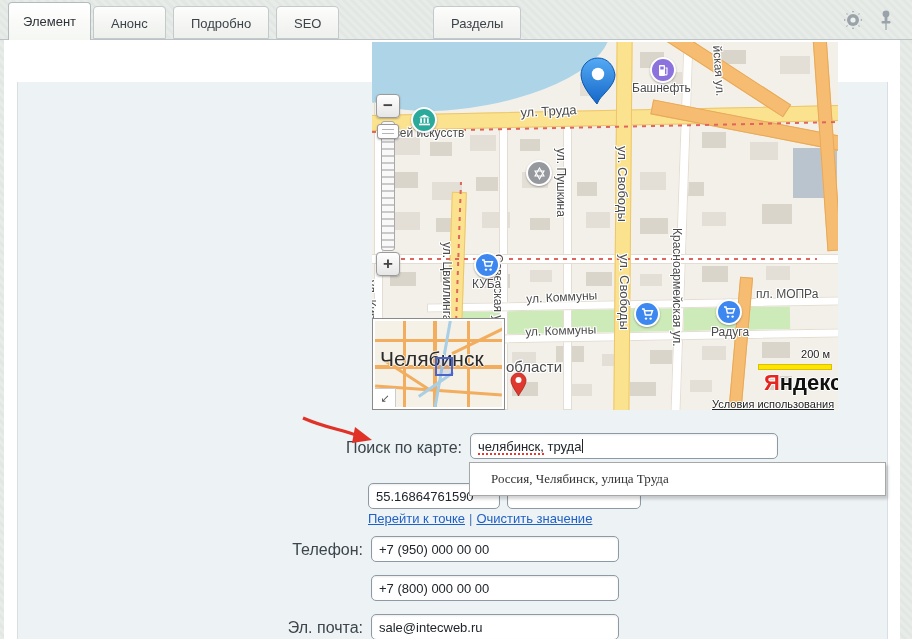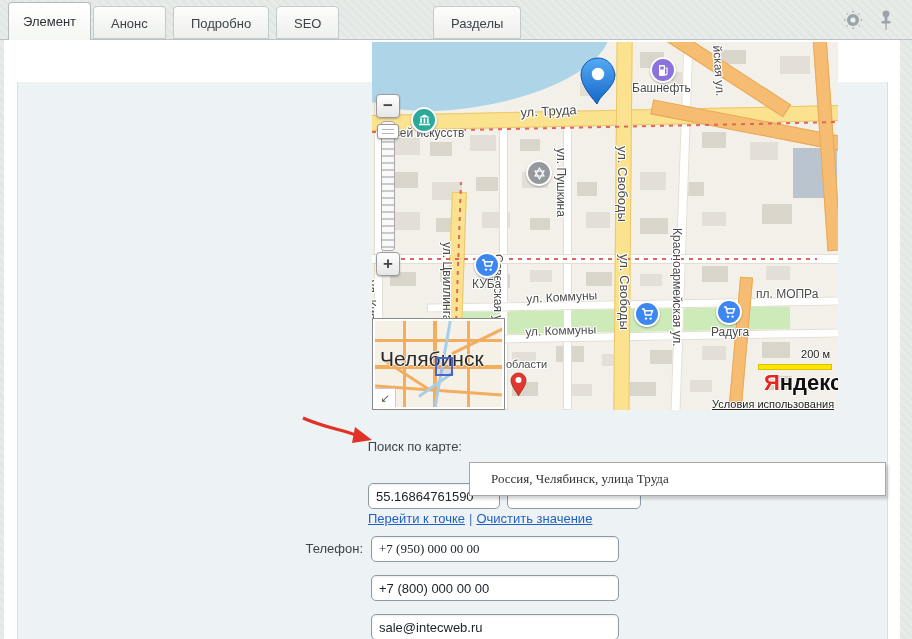--- a/index.html
+++ b/index.html
@@ -76,21 +76,21 @@
      text-shadow:1px 0 0 #fff,-1px 0 0 #fff,0 1px 0 #fff,0 -1px 0 #fff;}
   .ylogo{position:absolute;left:392px;top:328px;font-size:22px;font-weight:bold;letter-spacing:0px;
      text-shadow:1px 0 0 #fff,-1px 0 0 #fff,0 1px 0 #fff,0 -1px 0 #fff;}
   .ylogo .ya{color:#e52620;} .ylogo .rest{color:#111;}
   .copyright{position:absolute;left:300px;top:356px;font-size:11px;color:#333;
      text-shadow:1px 0 0 #fff,-1px 0 0 #fff,0 1px 0 #fff,0 -1px 0 #fff;margin-top:24px;}
   .terms{position:absolute;left:340px;top:356px;font-size:11px;color:#222;text-decoration:underline;cursor:pointer;
      text-shadow:1px 0 0 #fff,-1px 0 0 #fff,0 1px 0 #fff,0 -1px 0 #fff;}
 
   
-  .flabel{position:absolute;font-size:13px;color:#3d454c;text-align:right;}
+  .flabel{position:absolute;font-size:16px;color:#3d454c;text-align:right;}
   .tinput{position:absolute;box-sizing:border-box;height:26px;border:1px solid #8d9aa5;border-radius:5px;
      background:#fff;font-family:"Liberation Sans",sans-serif;font-size:13px;color:#20262b;padding:0 7px;
      box-shadow:inset 0 1px 2px rgba(0,0,0,.08);}
   .searchbox{position:absolute;left:470px;top:433px;width:308px;height:26px;box-sizing:border-box;
      border:1px solid #8d9aa5;border-radius:5px;background:#fff;font-size:13px;color:#20262b;
      padding:5px 7px 0 7px;box-shadow:inset 0 1px 2px rgba(0,0,0,.08);cursor:text;}
   .miss{background-image:repeating-linear-gradient(90deg,#e23b2e 0 2px,transparent 2px 4px);
      background-repeat:repeat-x;background-position:0 100%;background-size:4px 2px;padding-bottom:1px;}
   .caret{display:inline-block;width:1px;height:14px;background:#222;vertical-align:-2px;margin-left:1px;}
   .dropdown{position:absolute;left:469px;top:462px;width:417px;height:34px;background:#fff;
@@ -217,21 +217,21 @@
         <span class="map-label" style="left: 312px; top: 186px; font-size: 12px; transform: rotate(90deg); transform-origin: left top;">Красноармейская ул.</span>
         <span class="map-label" style="left: 352px; top: 3px; font-size: 12px; transform: rotate(86deg); transform-origin: left top;">йская ул.</span>
         <span class="map-label" style="left: 133px; top: 212px; font-size: 12px; transform: rotate(90deg); transform-origin: left top;">Советская ул.</span>
         <span class="map-label" style="left: 82px; top: 200px; font-size: 12px; transform: rotate(90deg); transform-origin: left top;">ул. Цвиллинга</span>
         <span class="map-label" style="left: 6px; top: 238px; font-size: 12px; transform: rotate(90deg); transform-origin: left top;">ул. Кирова</span>
         <span class="map-label" style="left: 154px; top: 250px; font-size: 12px; transform: rotate(-3deg); transform-origin: left top;">ул. Коммуны</span>
         <span class="map-label" style="left: 153px; top: 283px; font-size: 12px; transform: rotate(-2deg); transform-origin: left top;">ул. Коммуны</span>
         <span class="map-label" style="left: 384px; top: 245px; font-size: 12px;">пл. МОПРа</span>
         <span class="map-label" style="left: 339px; top: 283px; font-size: 12px;">Радуга</span>
         <span class="map-label" style="left: 100px; top: 235px; font-size: 12px;">КУБа</span>
-        <span class="map-label" style="left: 134px; top: 316px; font-size: 11px;">области</span>
+        <span class="map-label" style="left: 134px; top: 316px; font-size: 15px;">области</span>
       </div>
     <div id="map-pois">
         <div class="poi" style="left: 278px; top: 15px; background: rgb(139, 114, 221);">
           <svg width="12" height="13" viewBox="0 0 12 13">
             <rect x="2" y="1" width="6" height="11" rx="1" fill="#fff"></rect>
             <rect x="3.3" y="2.5" width="3.4" height="3" fill="#8b72dd"></rect>
             <path d="M8.5 4h1.5v6a1 1 0 0 1-2 0" stroke="#fff" stroke-width="1.1" fill="none"></path>
           </svg>
         </div>
         <div class="poi" style="left: 39px; top: 65px; background: rgb(43, 169, 155);">
@@ -324,30 +324,32 @@
 
   <div class="arrow-annot">
     <svg width="76" height="34" viewBox="0 0 76 34">
       <path d="M3 3 C 28 14, 42 14, 58 21" stroke="#e03226" stroke-width="3.2" fill="none"></path>
       <polygon points="55,12 72,25 52,28" fill="#e03226"></polygon>
     </svg>
   </div>
 
   <div class="flabel" style="left:330px;top:439px;width:132px">Поиск по карте:</div>
 
+  <div class="searchbox"><span class="miss">челябинск,</span><span> труда</span><span class="caret"></span></div>
 
   <input class="tinput" style="left: 368px; top: 483px; width: 132px;" value="55.16864761590">
   <input class="tinput" style="left: 507px; top: 483px; width: 134px;" value="">
 
   <div class="dropdown">
     <div class="dropdown-item">Россия, Челябинск, улица Труда</div>
   </div>
 
   <div class="maplinks"><a>Перейти к точке</a><span class="sep">|</span><a>Очистить значение</a></div>
 
   <div class="flabel" style="left:163px;top:541px;width:200px">Телефон:</div>
-  <input class="tinput" style="left: 371px; top: 536px; width: 248px; font-family: Liberation Serif, serif;" value="+7 (950) 000 00 00">
+  <input class="tinput" style="left: 371px; top: 536px; width: 248px;" value="+7 (950) 000 00 00">
 
   <input class="tinput" style="left: 371px; top: 575px; width: 248px;" value="+7 (800) 000 00 00">
 
+  <div class="flabel" style="left:163px;top:619px;width:200px">Эл. почта:</div>
   <input class="tinput" style="left: 371px; top: 614px; width: 248px;" value="sale@intecweb.ru">
 
 </div>
 
 </body></html>

